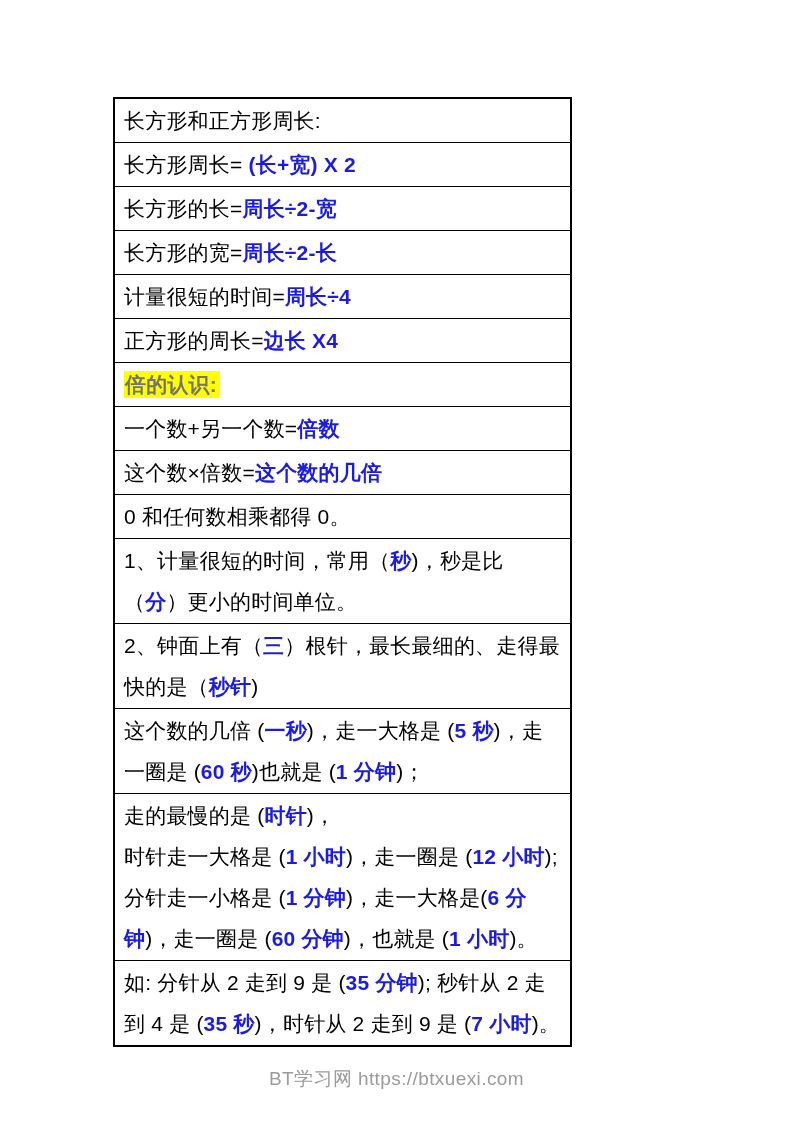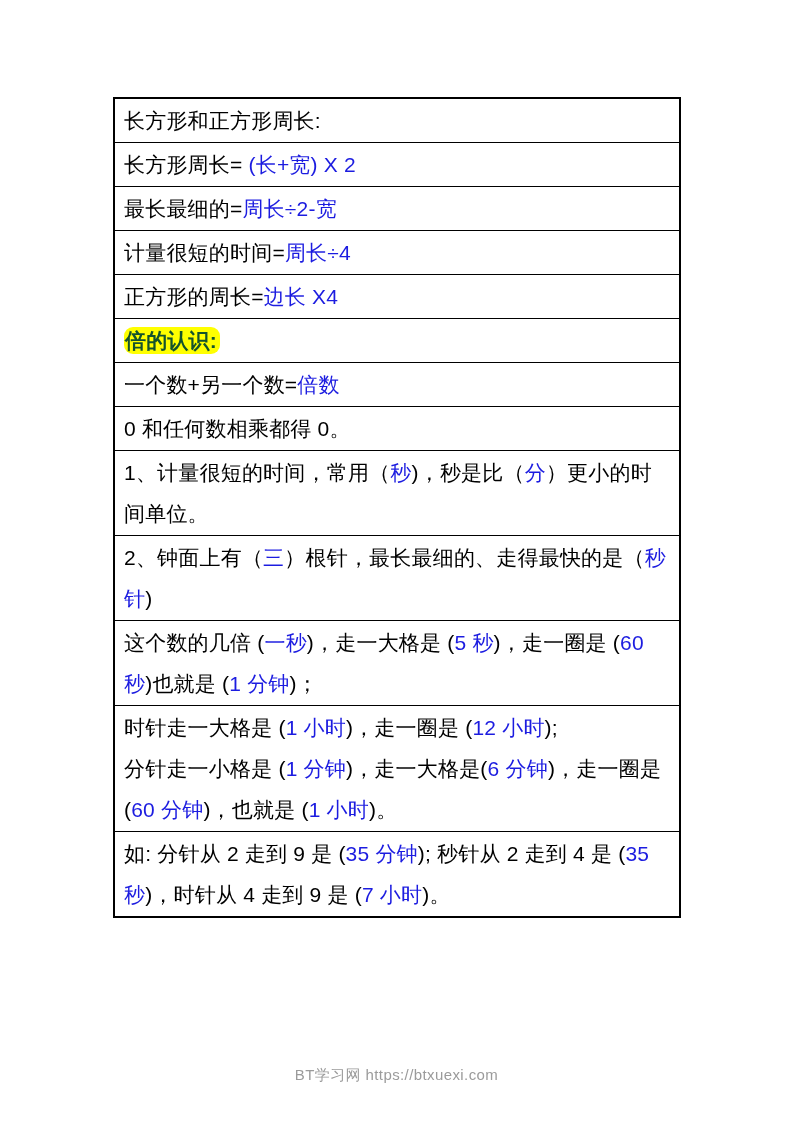--- a/index.html
+++ b/index.html
@@ -15,91 +15,97 @@
   }
   body {
     width: 793px; height: 1122px;
     font-family: "Liberation Sans", sans-serif;
     position: relative;
     overflow: hidden;
   }
   .notes-table {
     position: absolute;
     left: 113px; top: 97px;
-    width: 568px;
+    width: 459px;
     border: 2px solid var(--border);
     background: #ffffff;
   }
   .row {
     border-bottom: 1px solid var(--border);
     padding: 1px 9px;
     font-size: 21px;
     line-height: 41px;
     color: #000000;
     letter-spacing: 0.2px;
   }
   .row:last-child { border-bottom: none; }
   .line { min-height: 41px; }
   .seg-n { color: #000000; font-weight: normal; }
-  .seg-b { color: var(--blue); font-weight: normal; }
+  .seg-b { color: var(--blue); font-weight: bold; }
   .seg-h {
-    color: #14532d; font-weight: bold;
+    color: #737373; font-weight: bold;
     background: var(--yellow);
     padding: 2px 3px 2px 1px;
-    border-radius: 9px;
   }
   .footer {
     position: absolute;
     left: 0; right: 0;
     top: 1066px;
     text-align: center;
-    font-size: 15px;
+    font-size: 19px;
     color: var(--footer-gray);
     letter-spacing: 0.4px;
   }
 </style>
 </head>
 <body>
 
 <div class="notes-table">
     <div class="row">
       <div class="line"><span class="seg-n">长方形和正方形周长:</span></div>
     </div>
     <div class="row">
       <div class="line"><span class="seg-n">长方形周长= </span><span class="seg-b">(长+宽) X 2</span></div>
     </div>
     <div class="row">
-      <div class="line"><span class="seg-n">最长最细的=</span><span class="seg-b">周长÷2-宽</span></div>
+      <div class="line"><span class="seg-n">长方形的长=</span><span class="seg-b">周长÷2-宽</span></div>
+    </div>
+    <div class="row">
+      <div class="line"><span class="seg-n">长方形的宽=</span><span class="seg-b">周长÷2-长</span></div>
     </div>
     <div class="row">
       <div class="line"><span class="seg-n">计量很短的时间=</span><span class="seg-b">周长÷4</span></div>
     </div>
     <div class="row">
       <div class="line"><span class="seg-n">正方形的周长=</span><span class="seg-b">边长 X4</span></div>
     </div>
     <div class="row">
       <div class="line"><span class="seg-h">倍的认识:</span></div>
     </div>
     <div class="row">
       <div class="line"><span class="seg-n">一个数+另一个数=</span><span class="seg-b">倍数</span></div>
     </div>
     <div class="row">
+      <div class="line"><span class="seg-n">这个数×倍数=</span><span class="seg-b">这个数的几倍</span></div>
+    </div>
+    <div class="row">
       <div class="line"><span class="seg-n">0 和任何数相乘都得 0。</span></div>
     </div>
     <div class="row">
       <div class="line"><span class="seg-n">1、计量很短的时间，常用（</span><span class="seg-b">秒</span><span class="seg-n">)，秒是比（</span><span class="seg-b">分</span><span class="seg-n">）更小的时间单位。</span></div>
     </div>
     <div class="row">
       <div class="line"><span class="seg-n">2、钟面上有（</span><span class="seg-b">三</span><span class="seg-n">）根针，最长最细的、走得最快的是（</span><span class="seg-b">秒针</span><span class="seg-n">)</span></div>
     </div>
     <div class="row">
       <div class="line"><span class="seg-n">这个数的几倍 (</span><span class="seg-b">一秒</span><span class="seg-n">)，走一大格是 (</span><span class="seg-b">5 秒</span><span class="seg-n">)，走一圈是 (</span><span class="seg-b">60 秒</span><span class="seg-n">)也就是 (</span><span class="seg-b">1 分钟</span><span class="seg-n">)；</span></div>
     </div>
     <div class="row">
+      <div class="line"><span class="seg-n">走的最慢的是 (</span><span class="seg-b">时针</span><span class="seg-n">)，</span></div>
       <div class="line"><span class="seg-n">时针走一大格是 (</span><span class="seg-b">1 小时</span><span class="seg-n">)，走一圈是 (</span><span class="seg-b">12 小时</span><span class="seg-n">);</span></div>
       <div class="line"><span class="seg-n">分针走一小格是 (</span><span class="seg-b">1 分钟</span><span class="seg-n">)，走一大格是(</span><span class="seg-b">6 分钟</span><span class="seg-n">)，走一圈是 (</span><span class="seg-b">60 分钟</span><span class="seg-n">)，也就是 (</span><span class="seg-b">1 小时</span><span class="seg-n">)。</span></div>
     </div>
     <div class="row">
-      <div class="line"><span class="seg-n">如: 分针从 2 走到 9 是 (</span><span class="seg-b">35 分钟</span><span class="seg-n">); 秒针从 2 走到 4 是 (</span><span class="seg-b">35 秒</span><span class="seg-n">)，时针从 4 走到 9 是 (</span><span class="seg-b">7 小时</span><span class="seg-n">)。</span></div>
+      <div class="line"><span class="seg-n">如: 分针从 2 走到 9 是 (</span><span class="seg-b">35 分钟</span><span class="seg-n">); 秒针从 2 走到 4 是 (</span><span class="seg-b">35 秒</span><span class="seg-n">)，时针从 2 走到 9 是 (</span><span class="seg-b">7 小时</span><span class="seg-n">)。</span></div>
     </div>
   </div>
 
 <div class="footer">BT学习网 https://btxuexi.com</div>
 
 </body></html>

